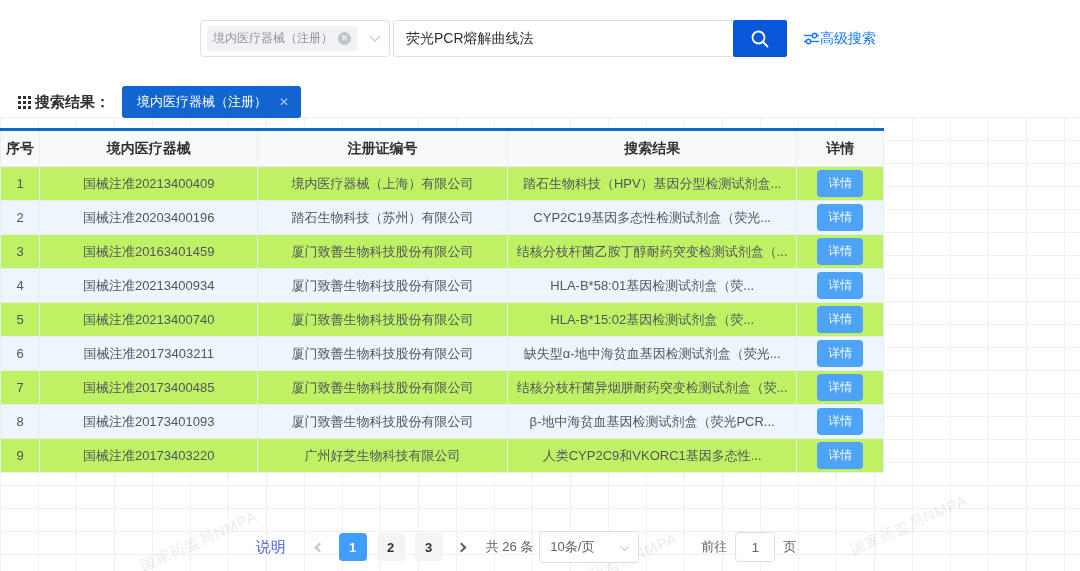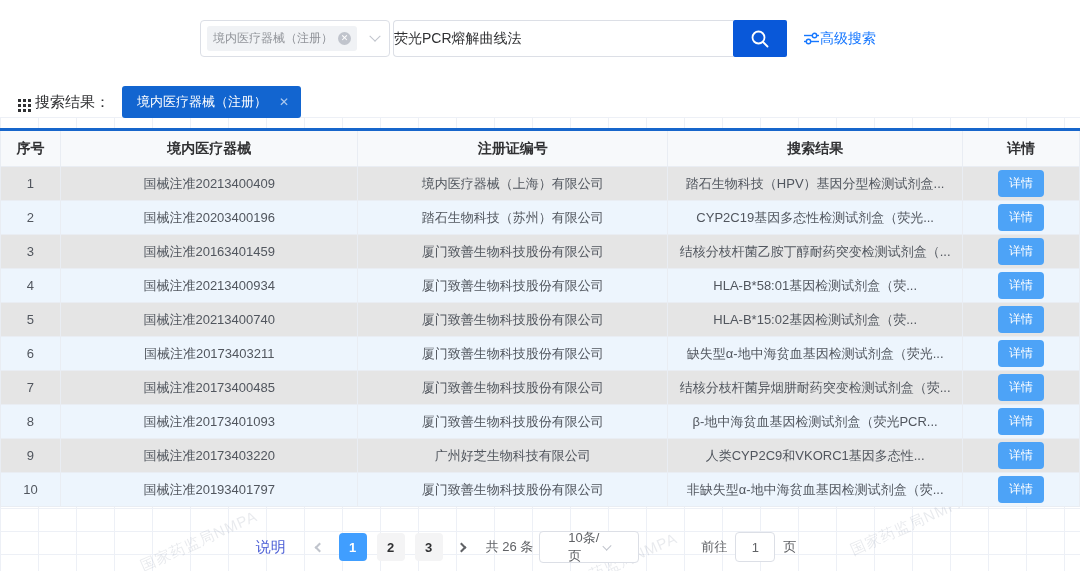--- a/index.html
+++ b/index.html
@@ -49,50 +49,50 @@
     font-size:9px; line-height:13px; text-align:center; cursor:pointer; flex:none;
   }
   .tag-close-circle::before { content:"✕"; }
   .select-caret {
     margin-left:auto; width:8px; height:8px; flex:none;
     border-right:1.5px solid #c0c4cc; border-bottom:1.5px solid #c0c4cc;
     transform:rotate(45deg) translate(-2px,-2px);
   }
   .search-input {
     width:340px; border:1px solid #dcdfe6; border-right:none;
-    border-radius:4px 0 0 4px; padding:0 0; font-size:14px; color:#303133;
+    border-radius:4px 0 0 4px; padding:0 12px; font-size:14px; color:#303133;
     outline:none; font-family:inherit;
   }
   .search-btn {
     width:54px; border:none; border-radius:2px; cursor:pointer;
     background:var(--accent-blue,#0958d9);
     display:flex; align-items:center; justify-content:center;
   }
   .advanced-link {
     display:flex; align-items:center; gap:1px; margin-left:17px;
     color:var(--link-blue,#1677ff); font-size:14px; cursor:pointer; white-space:nowrap;
   }
 
   
   .results-bar {
     position:absolute; left:18px; top:86px; display:flex; align-items:center; z-index:3;
   }
-  .results-label { font-size:15px; font-weight:400; color:#303133; display:flex; align-items:flex-end; gap:4px; }
+  .results-label { font-size:15px; font-weight:700; color:#303133; display:flex; align-items:center; gap:4px; }
   .filter-tag {
     margin-left:12px; background:var(--tag-blue,#1265d0); color:#fff; font-size:13px;
     border-radius:3px; padding:7px 12px 7px 15px; display:flex; align-items:center; gap:12px;
     cursor:default;
   }
   .filter-tag-close { color:rgba(255,255,255,.65); font-size:12px; cursor:pointer; }
   .filter-tag-close::before { content:"✕"; }
 
   
   table.results-table {
-    position:absolute; left:0; top:128px; width:1080px; z-index:2;
-    border-collapse:collapse; background:#e5e5e5;
+    position:absolute; left:0; top:128px; width:884px; z-index:2;
+    border-collapse:collapse; background:#bef264;
     border-top:3px solid var(--table-top-border,#1766cb);
   }
   .results-table th {
     height:37px; background:#f7f9fb; font-size:14px; font-weight:700; color:#303133;
     border:1px solid #e9edf3; border-top:none; text-align:center;
   }
   .results-table td {
     height:34px; font-size:13px; color:#51565e; text-align:center;
     border:1px solid #e9edf3; padding:0 6px; white-space:nowrap; overflow:hidden;
   }
@@ -117,21 +117,21 @@
   .pages { display:flex; align-items:center; }
   .page-btn {
     min-width:28px; height:28px; margin:0 5px; border:none; border-radius:4px;
     background:#f4f4f5; color:#303133; font-size:13px; font-weight:700; cursor:pointer;
     font-family:inherit;
   }
   .page-btn.active { background:var(--pager-active-blue,#409eff); color:#fff; }
   .total-text { margin:0 6px 0 10px; }
   .size-select {
     width:100px; height:32px; border:1px solid #dcdfe6; border-radius:4px; background:#fff;
-    display:flex; align-items:center; justify-content:space-between; padding:0 28px;
+    display:flex; align-items:center; justify-content:space-between; padding:0 10px;
     color:#606266; cursor:pointer;
   }
   .size-caret {
     width:7px; height:7px; border-right:1.5px solid #c0c4cc; border-bottom:1.5px solid #c0c4cc;
     transform:rotate(45deg) translate(-1px,-1px);
   }
   .goto-label { margin-left:62px; margin-right:8px; }
   .goto-input {
     width:40px; height:30px; border:1px solid #dcdfe6; border-radius:4px;
     text-align:center; font-size:13px; color:#606266; outline:none; font-family:inherit;
@@ -298,29 +298,20 @@
   <tr>
     <td>9</td>
     <td>国械注准20173403220</td>
     <td>广州好芝生物科技有限公司</td>
     <td>人类CYP2C9和VKORC1基因多态性...</td>
     <td>
       <button class="detail-btn">详情</button>
     </td>
   </tr>
 
-  <tr>
-    <td>10</td>
-    <td>国械注准20193401797</td>
-    <td>厦门致善生物科技股份有限公司</td>
-    <td>非缺失型α-地中海贫血基因检测试剂盒（荧...</td>
-    <td>
-      <button class="detail-btn">详情</button>
-    </td>
-  </tr>
 </tbody>
 </table>
 
 <div class="pager">
   <span class="note-link">说明</span>
   <span class="pg-arrow">
       <span class="chev left"></span>
     </span>
   <span class="pages" id="pager-pages">
       <button class="page-btn active">1</button>

